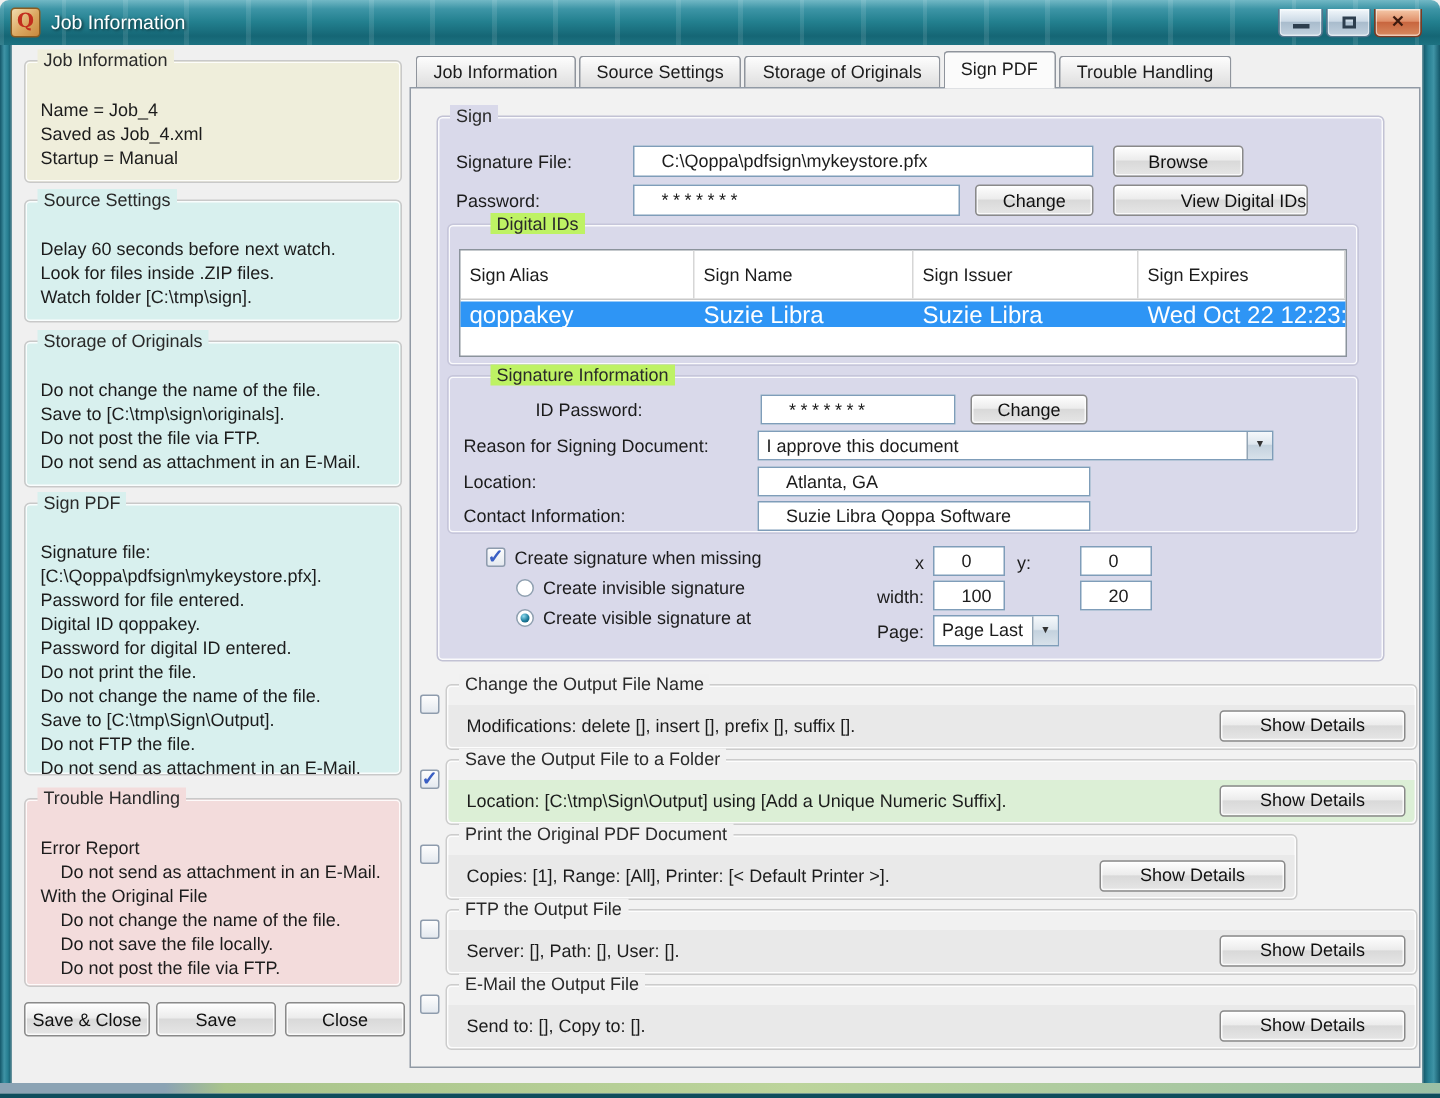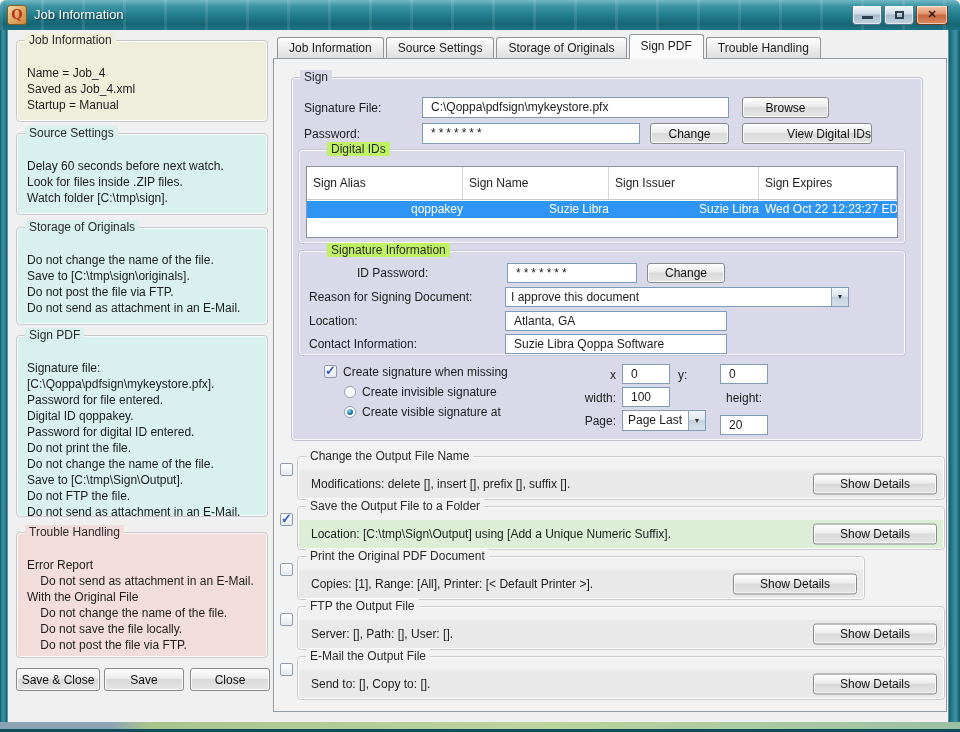--- a/index.html
+++ b/index.html
@@ -48,21 +48,21 @@
 
   
   .gb { position:absolute; border:1px solid #c9c9c9; border-radius:4px; box-shadow:inset 0 0 0 1px rgba(255,255,255,.85); }
   .gb-title { position:absolute; top:-8px; left:8px; padding:0 4px; font-size:12px; color:#2a2a2a; white-space:nowrap; }
   .line { white-space:pre-wrap; line-height:16px; }
   .btn {
     position:absolute; border:1px solid #8a8a8a; border-radius:3px; text-align:center;
     background:linear-gradient(180deg,#fefefe 0%,#ececec 45%,#d9d9d9 50%,#e6e6e6 100%);
     font-size:12px; color:#111; box-shadow:inset 0 0 0 1px rgba(255,255,255,.8);
   }
-  .tf { position:absolute; background:#fff; border:1px solid #7f9db9; font-size:12px; padding:2px 8px; white-space:nowrap; overflow:hidden; }
+  .tf { position:absolute; background:#fff; border:1px solid #7f9db9; font-size:12px; padding:2px 18px; white-space:nowrap; overflow:hidden; }
   .pw { letter-spacing:3px; }
   .combo { position:absolute; background:#fff; border:1px solid #7f9db9; }
   .combo .val { position:absolute; left:5px; top:2px; font-size:12px; white-space:nowrap; }
   .combo .arrow {
     position:absolute; right:0; top:0; bottom:0; width:17px; border-left:1px solid #93a5b5;
     background:linear-gradient(180deg,#f5f8fb 0%,#dde6ee 45%,#c4d2de 50%,#d7e1ea 100%);
     text-align:center; font-size:7px; line-height:17px; color:#333;
   }
   .cb { position:absolute; width:13px; height:13px; border:1px solid #8e9cad; border-radius:2px;
         background:linear-gradient(180deg,#fdfdfd,#e4e9ef); }
@@ -99,21 +99,21 @@
   .sign-group { left:17px; top:18px; width:632px; height:364px; background:#d9d9ea; border-color:#c2c2d4; }
   .sign-group .gb-title { background:#d9d9ea; }
   .inner-gb { border-color:#c6c6da; }
   .inner-gb .gb-title { background:#bef264;margin-left:20px; }
 
   .ids-group { left:6px; top:71px; width:608px; height:95px; }
   .idtable { position:absolute; left:7px; top:16px; width:592px; height:72px; background:#fff; border:1px solid #8b939c; }
   .idhead { position:absolute; left:0; top:0; height:33px; width:100%; border-bottom:1px solid #c9c9c9; display:flex; }
   .idhead .hc { border-right:1px solid #d6d6d6; padding:9px 0 0 6px; font-size:12px; }
   .idrow { position:absolute; left:0; top:34px; height:17px; width:100%; background:#2e95f5; color:#fff; display:flex; }
-  .idrow .rc { padding:1px 0 0 6px; font-size:12px; white-space:nowrap; overflow:hidden;text-align:right; }
+  .idrow .rc { padding:1px 0 0 6px; font-size:16px; white-space:nowrap; overflow:hidden; }
   .c0{width:156px;} .c1{width:146px;} .c2{width:150px;} .c3{width:138px;}
 
   .si-group { left:6px; top:172px; width:608px; height:106px; }
 
   .out-group { background:#f1f1f1; border-color:#cccccc; }
   .out-group .gb-title { background:#f1f1f1; }
   .out-content { position:absolute; left:1px; right:1px; top:13px; bottom:1px; background:#e9e9e9; border-radius:0 0 3px 3px; }
   .out-content.green { background:#dcefd6; }
   .out-sum { position:absolute; left:12px; top:50%; transform:translateY(-50%); white-space:nowrap; }
   .out-btn { right:6px; top:50%; transform:translateY(-50%); width:124px; height:21px; line-height:19px; }
@@ -270,21 +270,21 @@
       <span class="lab" style="left:70px; top:327px;">Create visible signature at</span>
 
       <span class="lab" style="left:284px; top:290px; width:40px; text-align:right;">x</span>
       <div class="tf" style="left:330px; top:286px; width:48px; height:20px;">0</div>
       <span class="lab" style="left:386px; top:290px; width:24px;">y:</span>
       <div class="tf" style="left:428px; top:286px; width:48px; height:20px;">0</div>
 
       <span class="lab" style="left:268px; top:313px; width:56px; text-align:right;">width:</span>
       <div class="tf" style="left:330px; top:309px; width:48px; height:20px;">100</div>
       <span class="lab" style="left:386px; top:313px; width:44px;padding-left:48px;">height:</span>
-      <div class="tf" style="left:428px; top:309px; width:48px; height:20px;margin-top:28px;">20</div>
+      <div class="tf" style="left:428px; top:309px; width:48px; height:20px;">20</div>
 
       <span class="lab" style="left:284px; top:336px; width:40px; text-align:right;">Page:</span>
       <div class="combo" style="left:330px; top:332px; width:84px; height:21px;">
         <span class="val">Page Last</span>
         <span class="arrow" style="line-height:19px;">▼</span>
       </div>
     </div>
 
     <span class="cb" style="left:6px; top:404px;"></span>
     <div class="gb out-group" style="left:23px; top:397px; width:648px; height:44px;">

